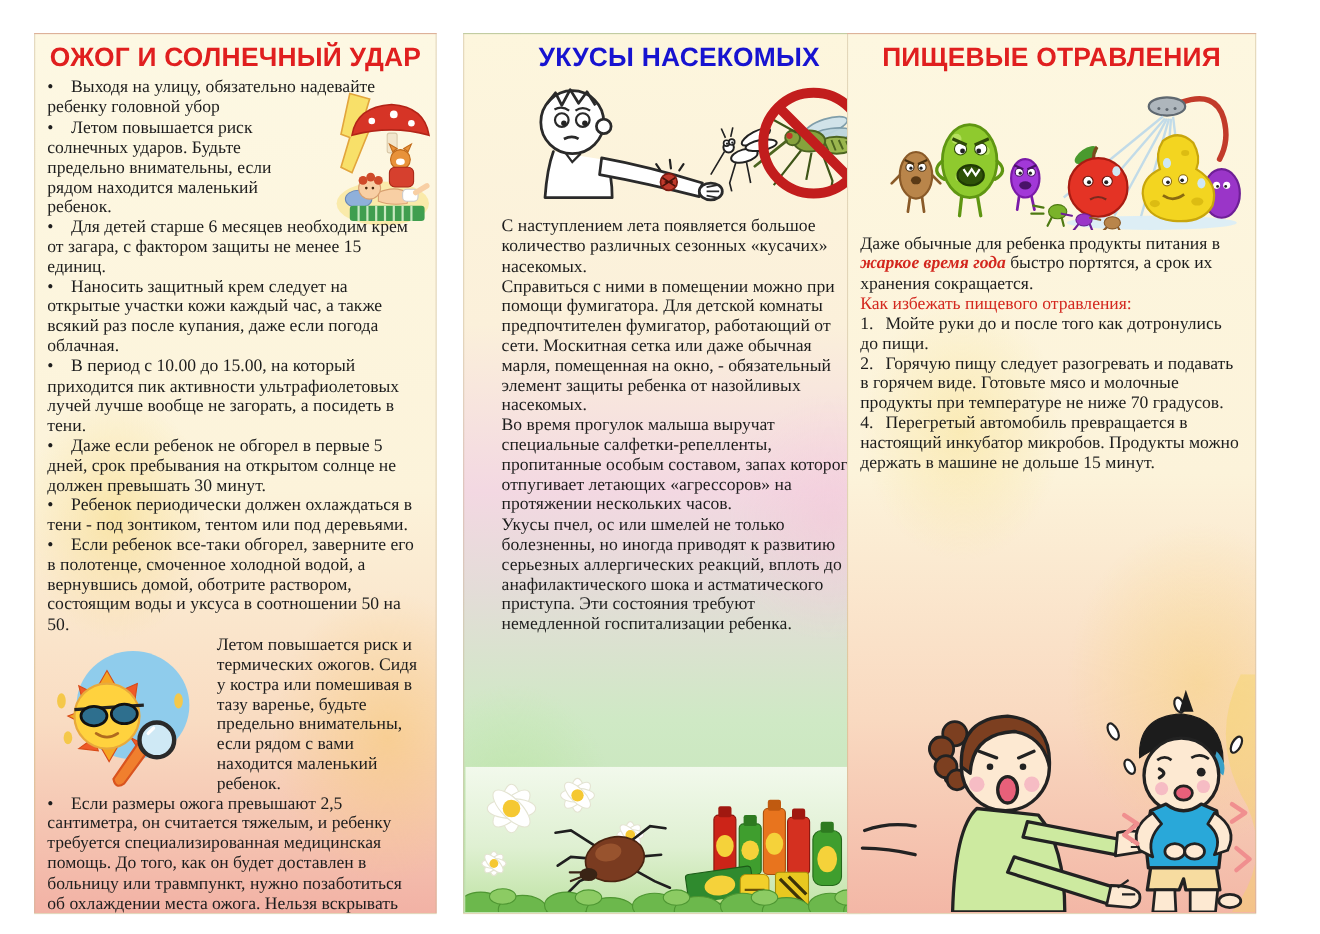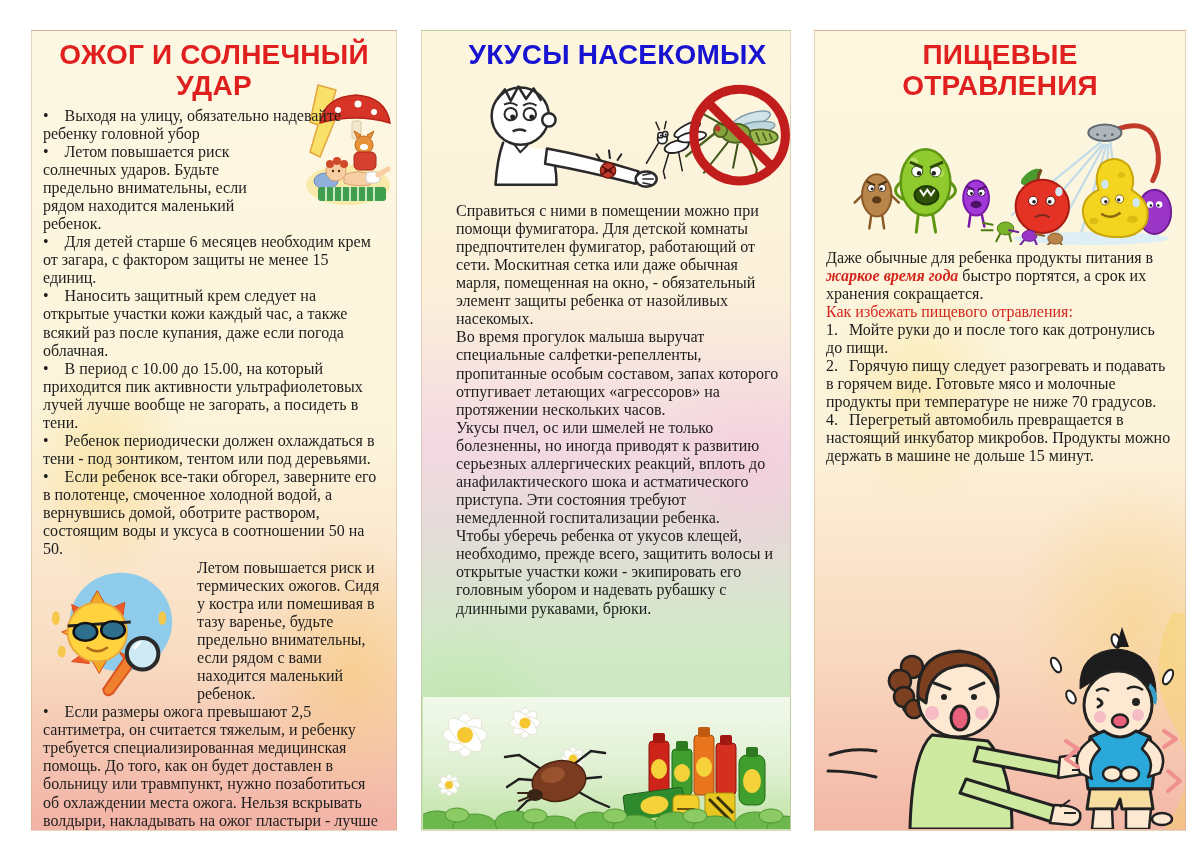--- a/index.html
+++ b/index.html
@@ -8,26 +8,26 @@
   .panel{position:absolute;top:30px;height:801px;box-sizing:border-box;
          padding:6px 11px;overflow:hidden;border:1px solid rgba(195,175,140,.45);z-index:0;}
   .p1{left:31px;width:366px;background:
       radial-gradient(120px 160px at 20% 55%, rgba(246,216,122,.5), rgba(246,216,122,0) 70%),
       radial-gradient(150px 190px at 88% 80%, rgba(247,198,112,.55), rgba(247,198,112,0) 70%),
       linear-gradient(to bottom,#fdf8e3 0%,#fcf3da 52%,#f9dcc2 78%,#f2b2a5 100%);}
   .p2{left:421px;width:370px;background:
       radial-gradient(130px 160px at 12% 88%, rgba(176,226,146,.45), rgba(176,226,146,0) 70%),
       radial-gradient(130px 160px at 90% 55%, rgba(244,198,216,.5), rgba(244,198,216,0) 70%),
       linear-gradient(to bottom,#fdf6dd 0%,#fbf0da 33%,#f3d8e2 52%,#e4dcd8 63%,#cfe9c5 78%,#c2e4b4 100%); padding-left: 34px;}
-  .p3{left:814px;width:372px;background:
+  .p3{left:770px;width:372px;background:
       radial-gradient(130px 170px at 28% 45%, rgba(247,222,130,.42), rgba(247,222,130,0) 70%),
       radial-gradient(170px 210px at 86% 74%, rgba(247,210,120,.5), rgba(247,210,120,0) 70%),
       linear-gradient(to bottom,#fdf7e0 0%,#fcf3da 50%,#f9d9c0 78%,#f3b7a6 100%);}
   .title{font-family:"Liberation Sans",sans-serif;font-weight:800;text-align:center;
-         font-size:28px;line-height:1.1;margin:3px 0 5px 0;letter-spacing:0.2px;}
+         font-size:24px;line-height:1.1;margin:3px 0 5px 0;letter-spacing:0.2px;}
   .t-red{color:#e01f1f;}
   .t-blue{color:#1713d0;}
   .panel p{margin:0;font-size:16px;line-height:1.13;}
   .b::before{content:"\2022\2002\2002";}
   .narrow{padding-right:128px;}
   .num{display:inline-block;min-width:23px;}
   .hl{color:#d3271e;font-weight:bold;font-style:italic;margin-top:48px;}
   .subhead{color:#d3271e;font-weight:normal;font-family:"Liberation Serif",serif;}
   .illo-sunbathe{position:absolute;top:52px;right:4px;width:132px;height:126px;z-index:-1;}
   .illo-sun{float:left;width:150px;height:138px;margin:2px 8px 2px -4px;}
@@ -70,20 +70,21 @@
         <circle cx="79" cy="88" r="1.2" fill="#4a2a10"></circle>
       <rect x="106" y="89" width="14" height="11" rx="4" fill="#ffffff" stroke="#cccccc"></rect>
       <path d="M118 92 L128 86" stroke="#f8cfa4" stroke-width="5" stroke-linecap="round"></path>
     </svg>
 
     <p class="b">Выходя на улицу, обязательно надевайте ребенку головной убор</p>
     <p class="b narrow">Летом повышается риск солнечных ударов. Будьте предельно внимательны, если рядом находится маленький ребенок.</p>
     <p class="b">Для детей старше 6 месяцев необходим крем от загара, с фактором защиты не менее 15 единиц.</p>
     <p class="b">Наносить защитный крем следует на открытые участки кожи каждый час, а также всякий раз после купания, даже если погода облачная.</p>
     <p class="b">В период с 10.00 до 15.00, на который приходится пик активности ультрафиолетовых лучей лучше вообще не загорать, а посидеть в тени.</p>
+    <p class="b">Даже если ребенок не обгорел в первые 5 дней, срок пребывания на открытом солнце не должен превышать 30 минут.</p>
     <p class="b">Ребенок периодически должен охлаждаться в тени - под зонтиком, тентом или под деревьями.</p>
     <p class="b">Если ребенок все-таки обгорел, заверните его в полотенце, смоченное холодной водой, а вернувшись домой, оботрите раствором, состоящим воды и уксуса в соотношении 50 на 50.</p>
 
     <p class="thermal">
       <svg class="illo-sun" viewBox="0 0 150 140">
         <ellipse cx="82" cy="62" rx="52" ry="50" fill="#8fccec"></ellipse>
         <g stroke="#d84a18" stroke-width="1">
           <path d="M58 30 L66 44 L50 44 Z" fill="#f5a623"></path>
           <path d="M32 44 L48 52 L36 60 Z" fill="#ef5a28"></path>
           <path d="M22 72 L38 66 L38 80 Z" fill="#f5a623"></path>
@@ -155,24 +156,24 @@
         <ellipse cx="284" cy="60" rx="15" ry="10" fill="#86a23c" stroke="#4c6420" stroke-width="1.8"></ellipse>
         <circle cx="268" cy="57" r="7" fill="#86a23c" stroke="#4c6420" stroke-width="1.8"></circle>
         <circle cx="265" cy="55" r="3" fill="#c03a2a"></circle>
         <path d="M262 60 L232 84" stroke="#4c6420" stroke-width="2.5" stroke-linecap="round"></path>
         <path d="M276 69 L258 92 L250 102 M286 71 L281 97 M296 71 L306 98 L304 110 M272 52 L250 40" fill="none" stroke="#3e5518" stroke-width="2"></path>
         <circle cx="288" cy="62" r="48" fill="none" stroke="#c21d1d" stroke-width="9"></circle>
         <path d="M255 28 L322 95" stroke="#c21d1d" stroke-width="9" stroke-linecap="round"></path>
       </g>
     </svg>
 
+    <p class="para">С наступлением лета появляется большое количество различных сезонных «кусачих» насекомых.</p>
     <p class="para">Справиться с ними в помещении можно при помощи фумигатора. Для детской комнаты предпочтителен фумигатор, работающий от сети. Москитная сетка или даже обычная марля, помещенная на окно, - обязательный элемент защиты ребенка от назойливых насекомых.</p>
     <p class="para">Во время прогулок малыша выручат специальные салфетки-репелленты, пропитанные особым составом, запах которого отпугивает летающих «агрессоров» на протяжении нескольких часов.</p>
     <p class="para">Укусы пчел, ос или шмелей не только болезненны, но иногда приводят к развитию серьезных аллергических реакций, вплоть до анафилактического шока и астматического приступа. Эти состояния требуют немедленной госпитализации ребенка.</p>
-    <p class="para">Чтобы уберечь ребенка от укусов клещей, необходимо, прежде всего, защитить волосы и открытые участки кожи - экипировать его головным убором и надевать рубашку с длинными рукавами, брюки.</p>
 
     <svg class="illo-tick" viewBox="0 0 368 132" preserveAspectRatio="none">
       <defs>
         <linearGradient id="g4" x1="0" y1="0" x2="0" y2="1">
           <stop offset="0" stop-color="#f2f9ec"></stop>
             <stop offset="0.55" stop-color="#dff0d2"></stop>
             <stop offset="1" stop-color="#bfe3a4"></stop>
         </linearGradient>
       </defs>
       <rect x="0" y="0" width="368" height="132" fill="url(#g4)"></rect>

